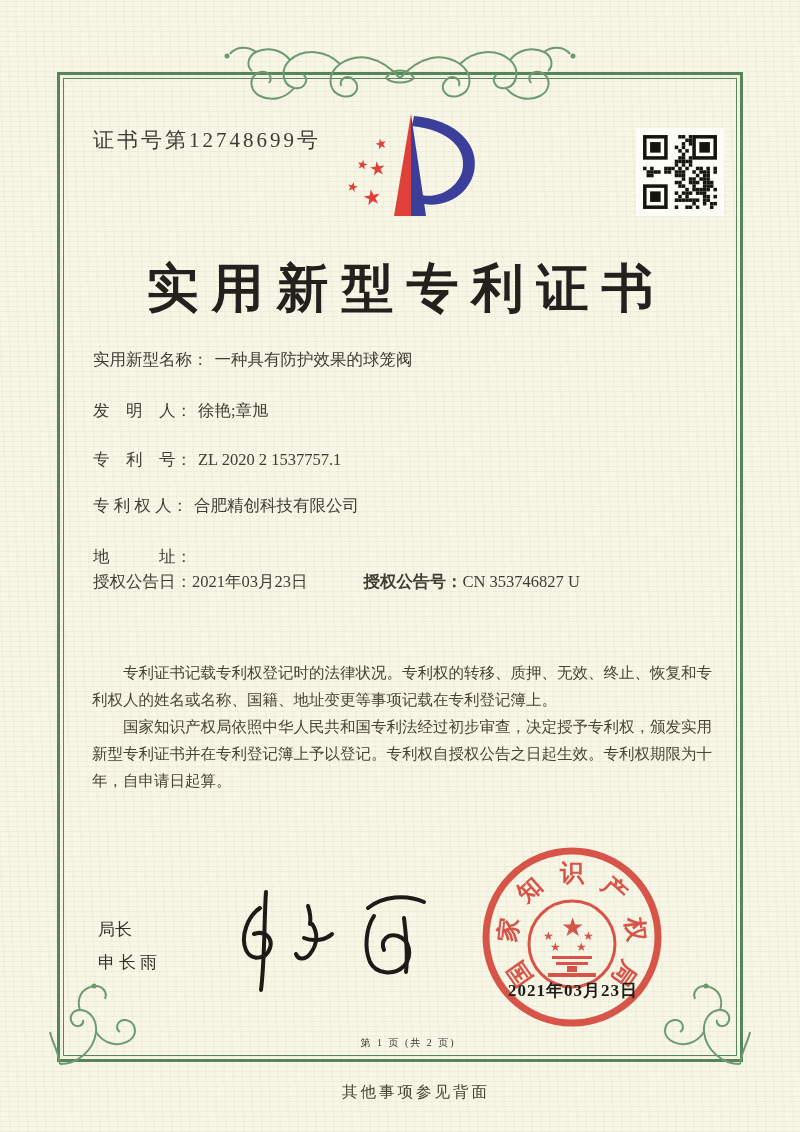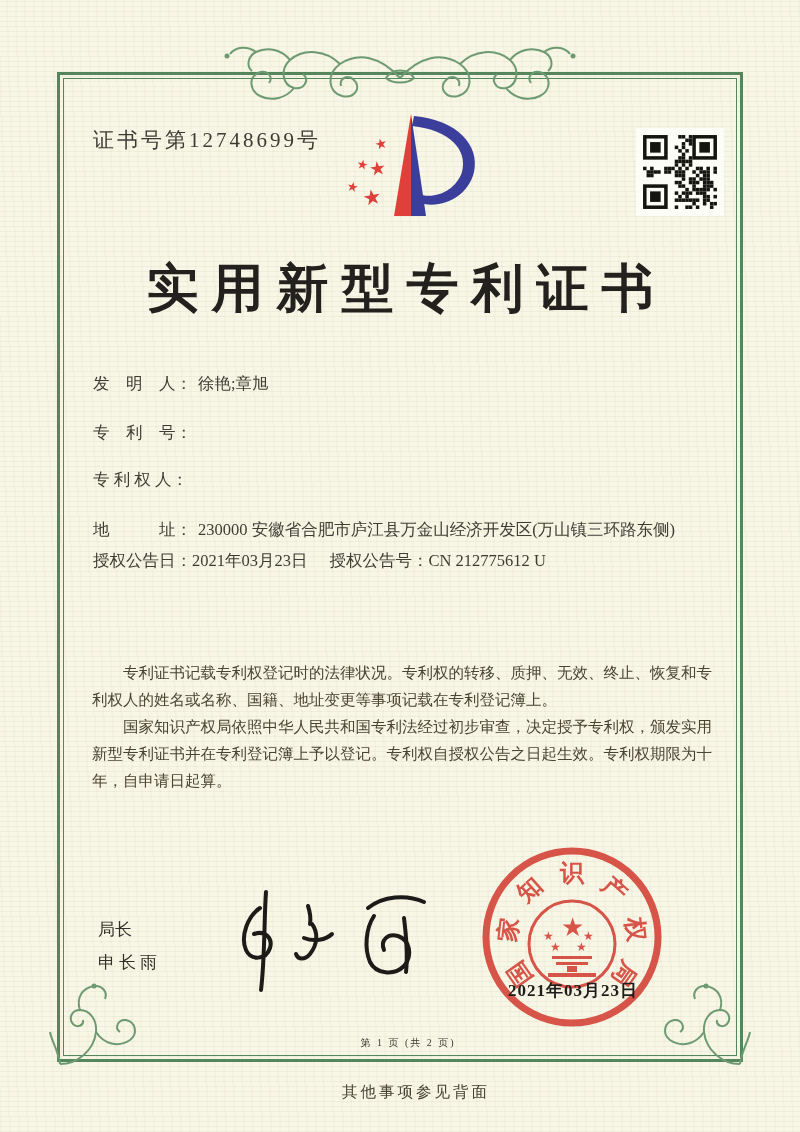--- a/index.html
+++ b/index.html
@@ -37,23 +37,23 @@
     text-align: center; font-size: 52px; font-weight: 600;
     letter-spacing: 13px; color: #22211d; text-indent: 13px; margin-top: 14px;
   }
 
   .fields { position: absolute; left: 93px; top: 348px; width: 622px; font-size: 16.5px; color: #3e3d33; }
   .frow { display: flex; line-height: 1.5; }
   .flabel { flex: 0 0 auto; white-space: pre; }
   .fvalue { flex: 1 1 auto; margin-left: 6px; }
   .mb1 { margin-bottom: 26px; }
   .mb2 { margin-bottom: 22px; margin-top: 24px; }
-  .mb3 { margin-bottom: 6px; }
+  .mb3 { }
   .grant-row { display: flex; line-height: 1.5; }
-  .grant-pair2 { margin-left: 22px; }
+  .grant-pair2 { margin-left: 56px; font-weight: bold; }
 
   .paras { position: absolute; left: 92px; top: 660px; width: 626px; font-size: 15.5px;
            line-height: 1.74; color: #4a4433; }
   .paras p { margin: 0; text-indent: 2em; }
 
   .sig-title { position: absolute; left: 98px; top: 918px; font-size: 17px; color: #333128;
                font-family: "Liberation Sans", sans-serif; }
   .sig-name  { position: absolute; left: 98px; top: 951px; font-size: 17px; color: #333128;
                letter-spacing: 4px; font-family: "Liberation Sans", sans-serif; }
   .sig-svg { position: absolute; left: 208px; top: 878px; width: 235px; height: 118px; }
@@ -247,39 +247,44 @@
       <rect x="17" y="3" width="5" height="5" fill="#fdfdf8"></rect>
       <rect x="18" y="4" width="3" height="3" fill="#141411"></rect>
       <rect x="2" y="16" width="7" height="7" fill="#141411"></rect>
       <rect x="3" y="17" width="5" height="5" fill="#fdfdf8"></rect>
       <rect x="4" y="18" width="3" height="3" fill="#141411"></rect>
     </svg>
 
   <div class="title">实用新型专利证书</div>
 
   <div class="fields">
+    <div class="frow mb1">
+      <span class="flabel">实用新型名称：</span>
+      <span class="fvalue">一种具有防护效果的球笼阀</span>
+    </div>
     <div class="frow mb2">
       <span class="flabel">发　明　人：</span>
       <span class="fvalue">徐艳;章旭</span>
     </div>
     <div class="frow mb2">
       <span class="flabel">专　利　号：</span>
+      <span class="fvalue">ZL 2020 2 1537757.1</span>
     </div>
     <div class="frow mb1">
       <span class="flabel">专 利 权 人：</span>
+      <span class="fvalue">合肥精创科技有限公司</span>
     </div>
     <div class="frow mb3">
       <span class="flabel">地　　　址：</span>
-      <span class="fvalue">230000 安徽省合肥市庐江县万金山经济开发区(万山镇三环路东侧)</span>
     </div>
     <div class="grant-row">
       <span>授权公告日：</span>
       <span>2021年03月23日</span>
       <span class="grant-pair2">授权公告号：</span>
-      <span>CN 212775612 U</span>
+      <span>CN 353746827 U</span>
     </div>
   </div>
 
   <div class="paras">
     <p>专利证书记载专利权登记时的法律状况。专利权的转移、质押、无效、终止、恢复和专利权人的姓名或名称、国籍、地址变更等事项记载在专利登记簿上。</p>
     <p>国家知识产权局依照中华人民共和国专利法经过初步审查，决定授予专利权，颁发实用新型专利证书并在专利登记簿上予以登记。专利权自授权公告之日起生效。专利权期限为十年，自申请日起算。</p>
   </div>
 
   <div class="sig-title">局长</div>
   <div class="sig-name">申长雨</div>

